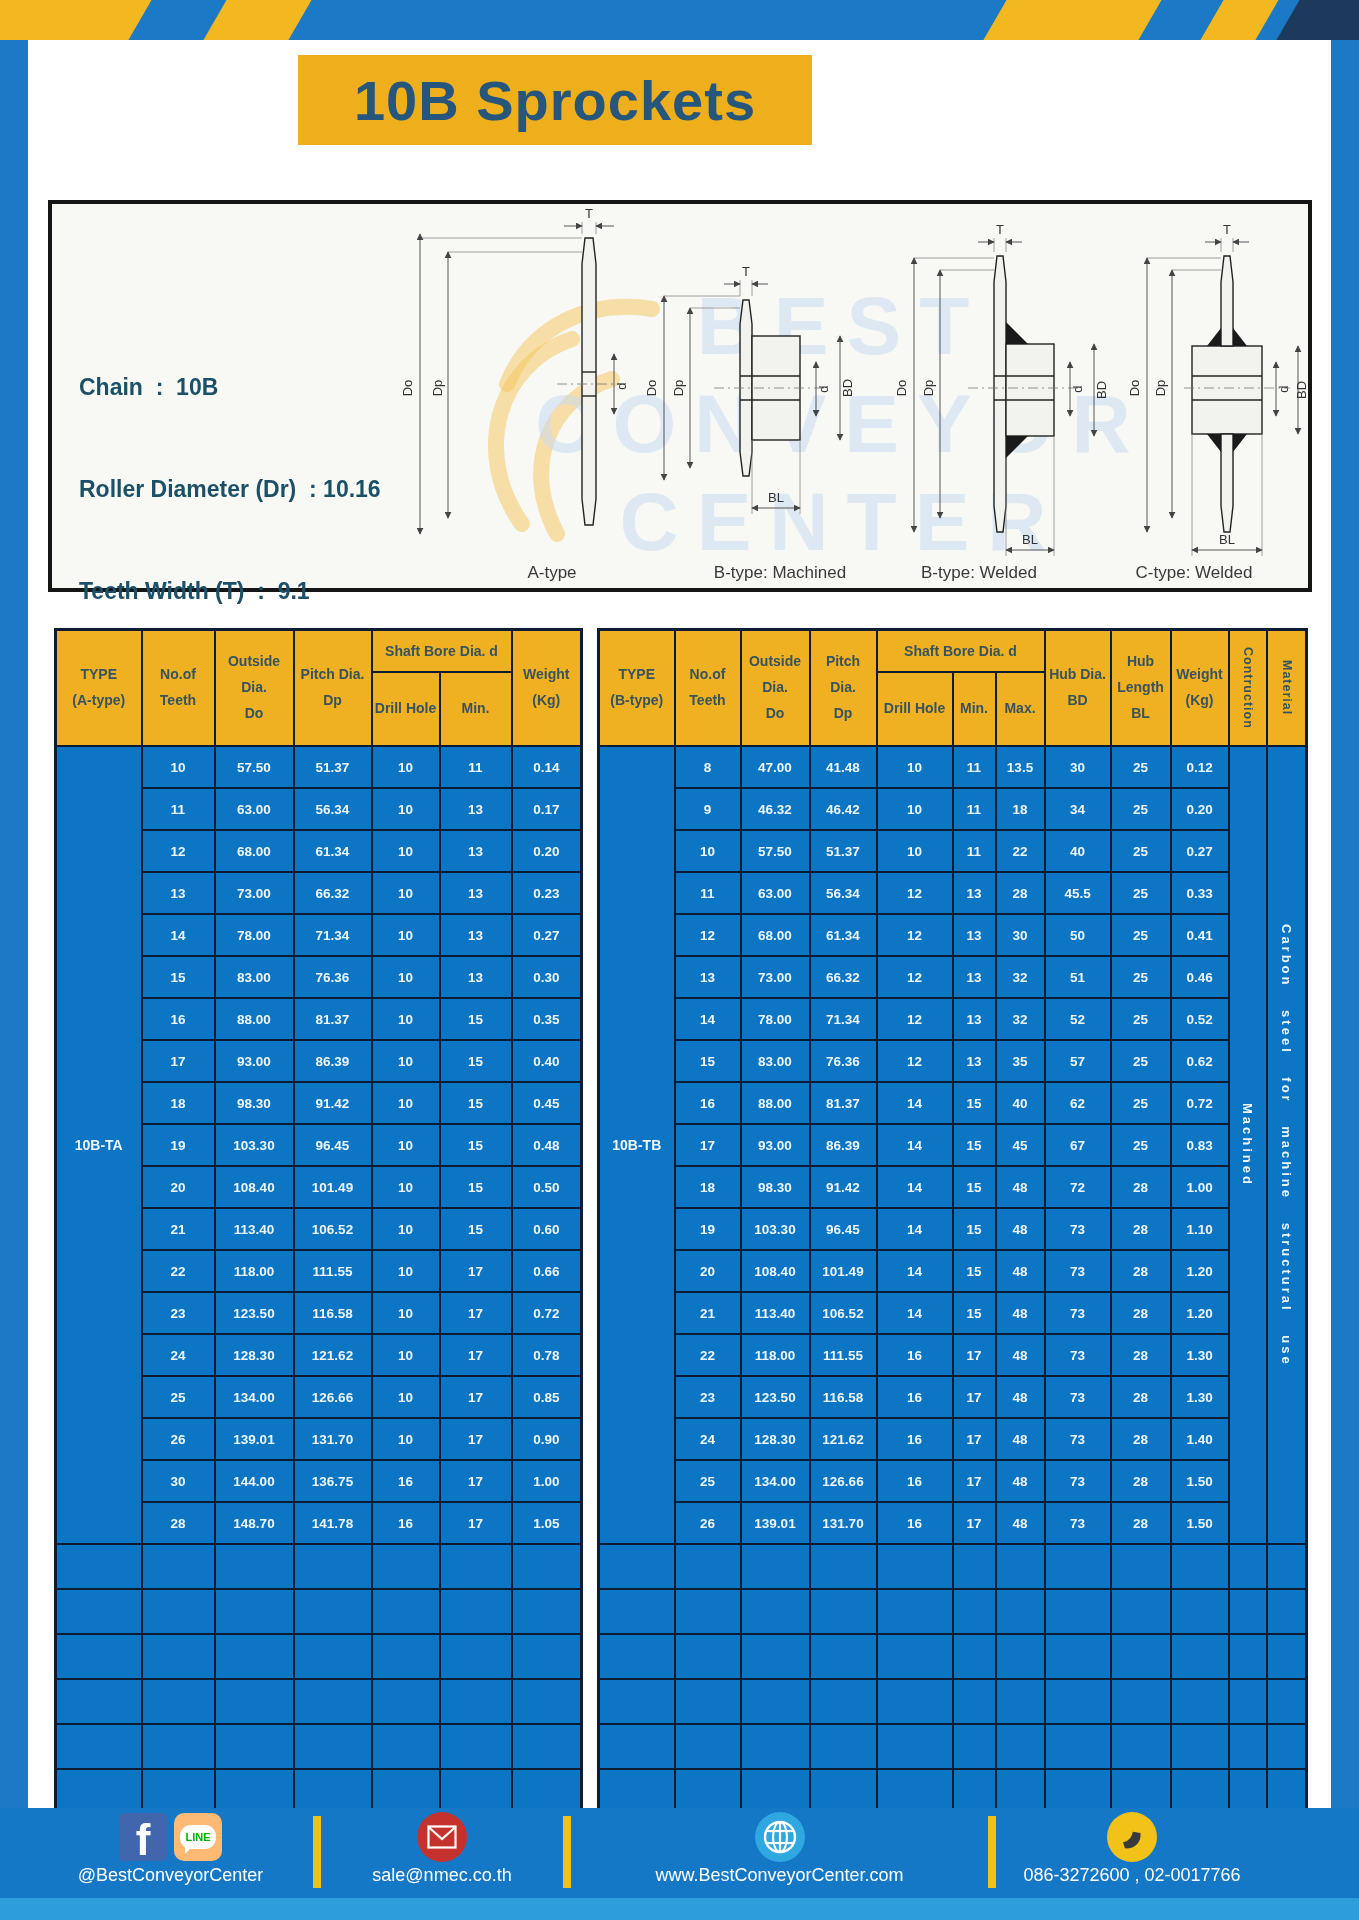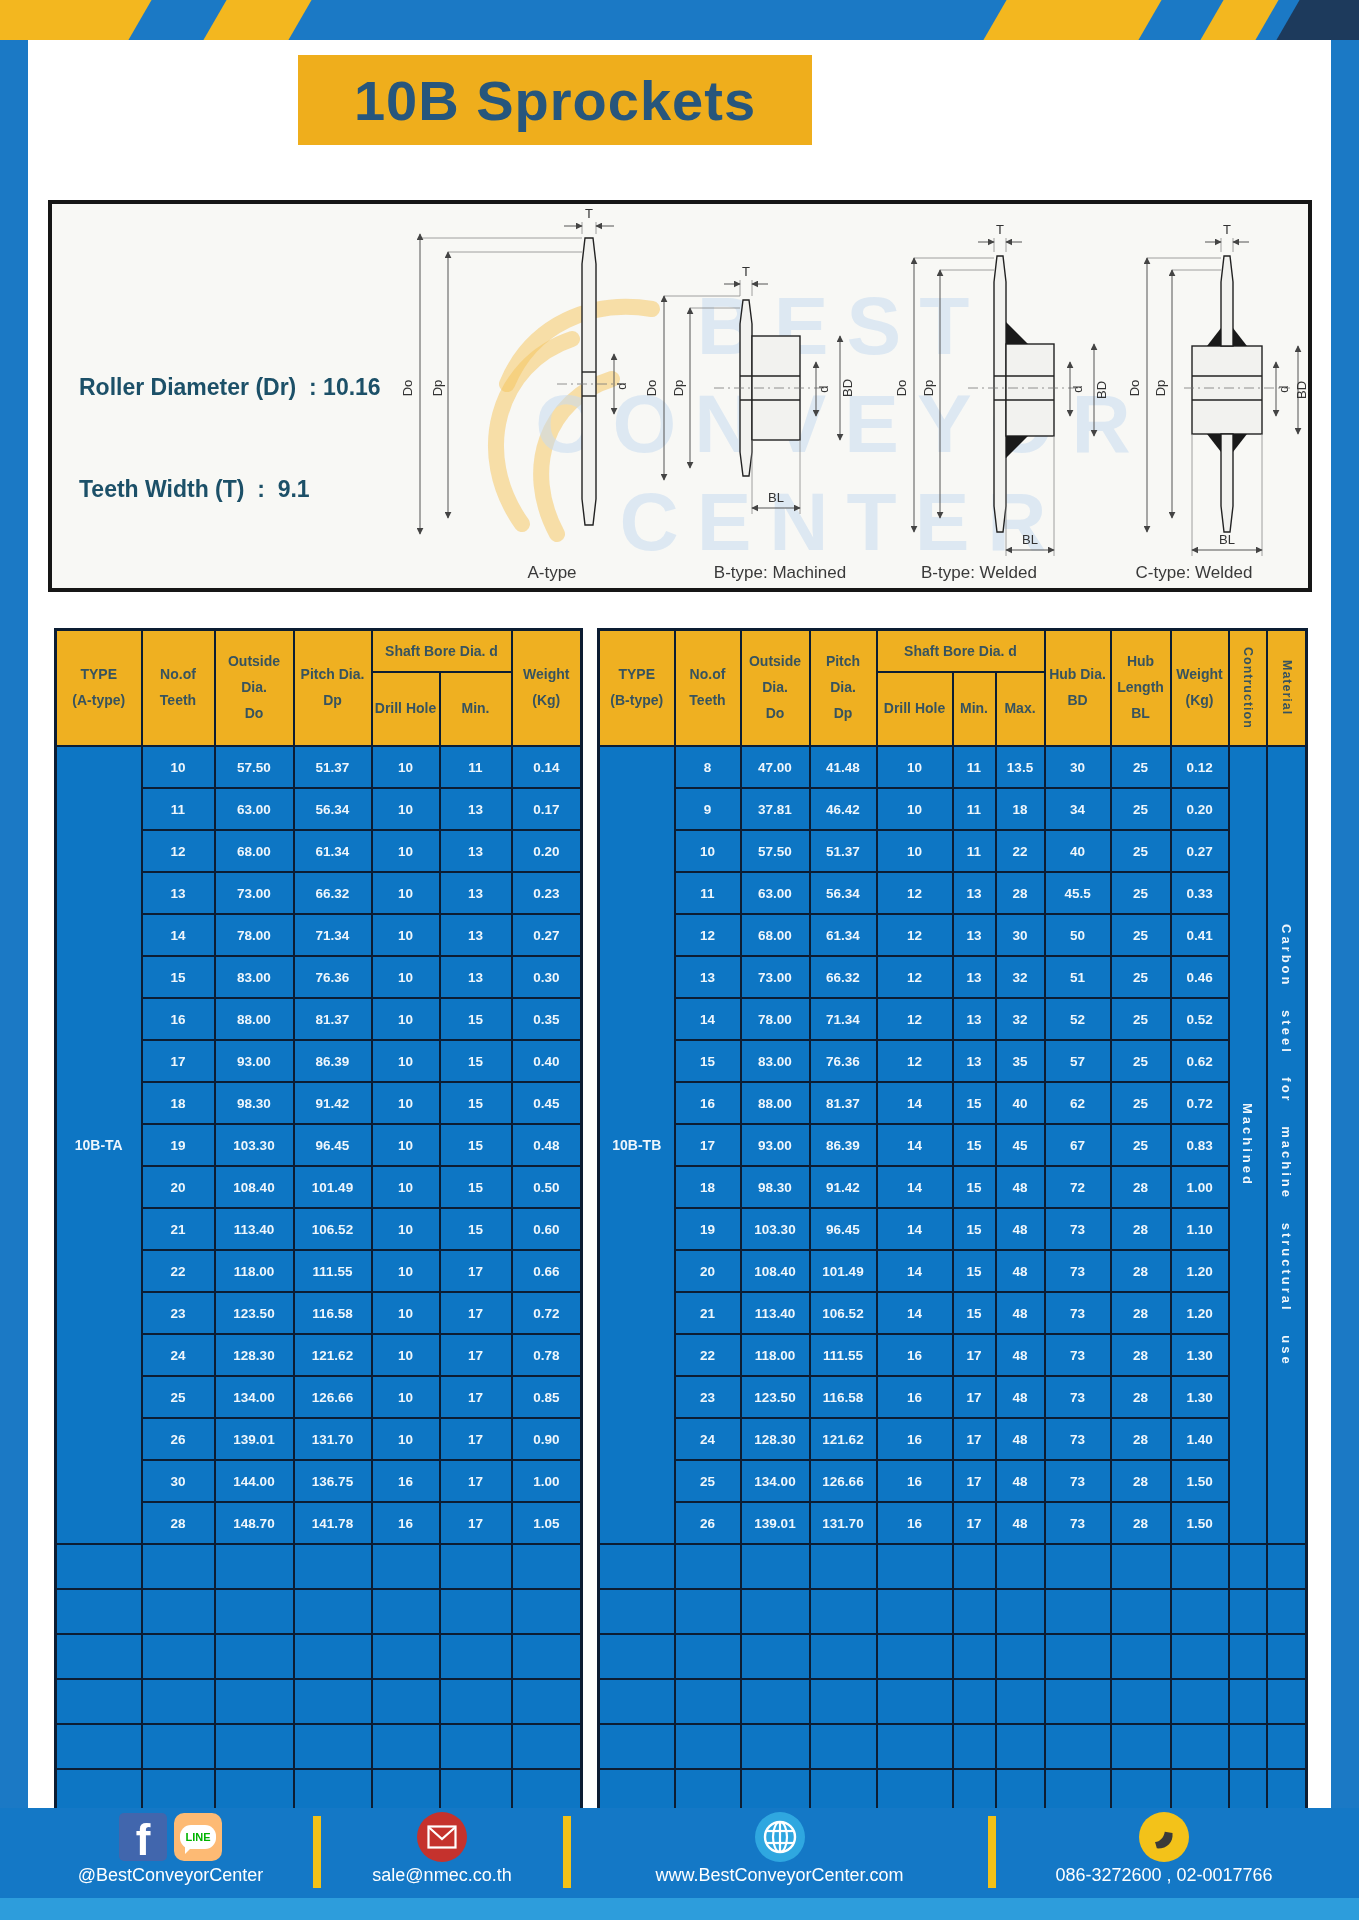--- a/index.html
+++ b/index.html
@@ -218,20 +218,21 @@
       <text class="dimtext" x="1175" y="30" text-anchor="middle">T</text>
       <line class="extline" x1="1140" y1="230" x2="1140" y2="352"></line>
       <line class="extline" x1="1210" y1="230" x2="1210" y2="352"></line>
       <line class="dimline" x1="1140" y1="346" x2="1210" y2="346" marker-start="url(#arr)" marker-end="url(#arr)"></line>
       <text class="dimtext" x="1175" y="340" text-anchor="middle">BL</text>
       <text class="caption" x="1142" y="374">C-type: Welded</text>
     </g>
   </svg>
 
   <div class="specs">
+    <div>Chain  :  10B</div>
     <div>Roller Diameter (Dr)  : 10.16</div>
     <div>Teeth Width (T)  :  9.1</div>
   </div>
 </div>
 
 <table class="tbl" id="tableA">
     <colgroup>
       <col style="width: 86px;">
       <col style="width: 73px;">
       <col style="width: 79px;">
@@ -565,21 +566,21 @@
         <td>11</td>
         <td>13.5</td>
         <td>30</td>
         <td>25</td>
         <td>0.12</td>
         <td rowspan="19" class="vcell">Machined</td>
         <td rowspan="19" class="vcell material">Carbon steel for machine structural use</td>
       </tr>
       <tr class="data-row">
         <td>9</td>
-        <td>37.81</td>
+        <td>46.32</td>
         <td>46.42</td>
         <td>10</td>
         <td>11</td>
         <td>18</td>
         <td>34</td>
         <td>25</td>
         <td>0.20</td>
       </tr>
       <tr class="data-row">
         <td>10</td>
@@ -895,21 +896,21 @@
         <line x1="20" y1="5" x2="20" y2="35" stroke="#fff" stroke-width="2.2"></line>
         <line x1="6" y1="14" x2="34" y2="14" stroke="#fff" stroke-width="2.2"></line>
         <line x1="6" y1="26" x2="34" y2="26" stroke="#fff" stroke-width="2.2"></line>
       </svg>
     </div>
   </div>
   <div class="ftext">www.BestConveyorCenter.com</div>
 </div>
 <div class="fdiv" style="left:988px;"></div>
 
-<div class="fsec" style="left:996px;width:336px;">
+<div class="fsec" style="left:964px;width:336px;">
   <div class="icons">
     <div class="icon-round icon-phone">
       <svg width="40" height="40" viewBox="0 0 40 40">
         <path d="M10,24 C17,31 26,31 32,23 L27,17 C22,21 16,21 13,18 Z" fill="#3a3a3a" transform="rotate(-42 21 24)"></path>
       </svg>
     </div>
   </div>
   <div class="ftext">086-3272600 , 02-0017766</div>
 </div>
 

